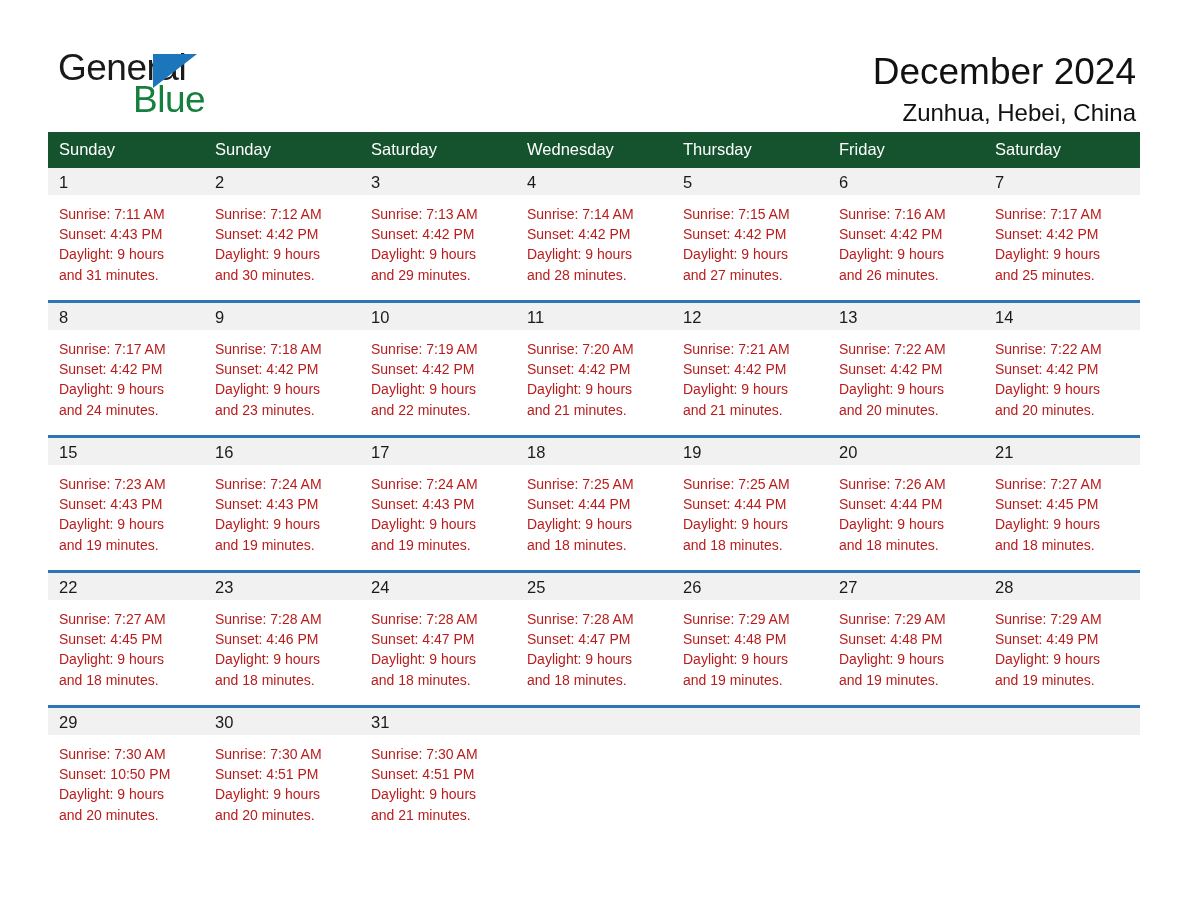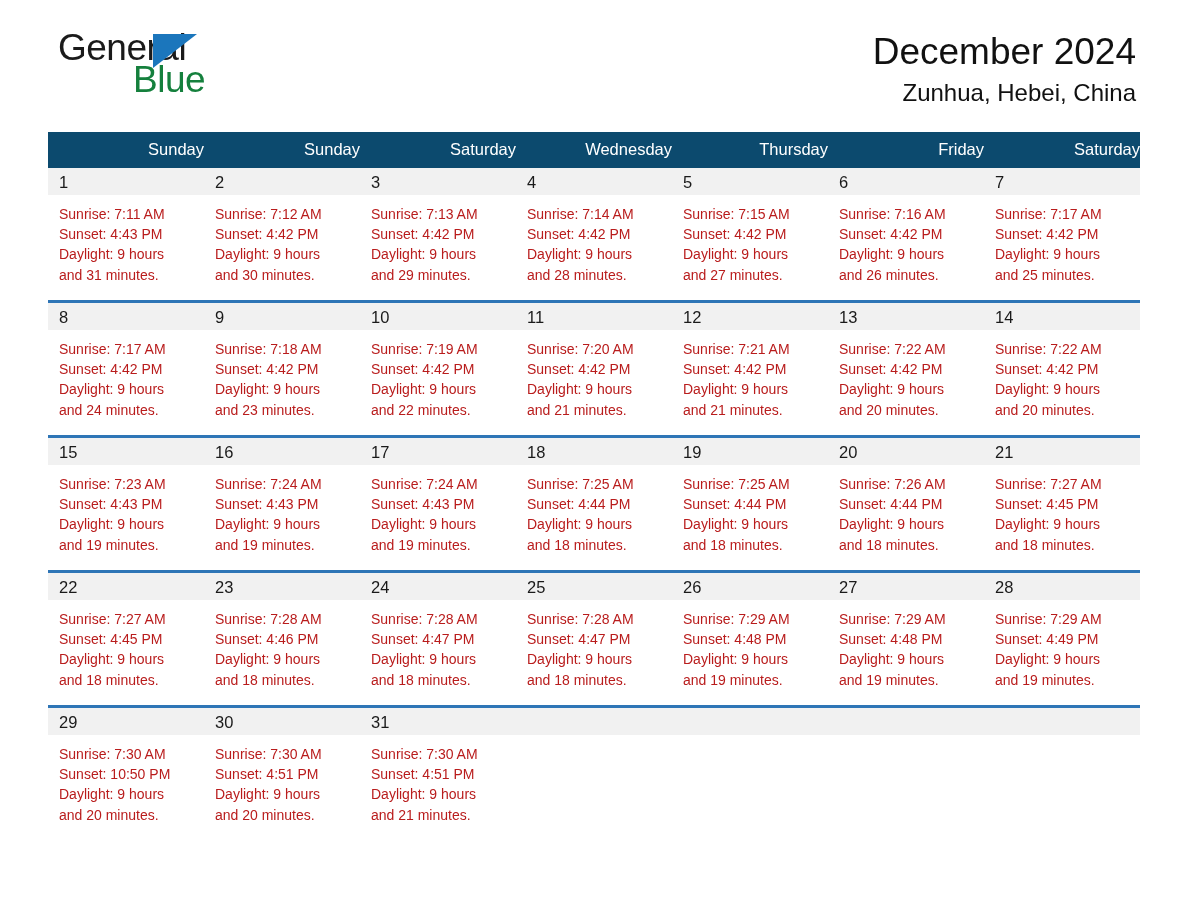--- a/index.html
+++ b/index.html
@@ -21,21 +21,21 @@
     height: 918px;
     box-sizing: border-box;
     padding: 0 48px;
   }
 
   
   .header {
     display: flex;
     align-items: flex-start;
     justify-content: space-between;
-    padding-top: 28px;
+    padding-top: 48px;
     height: 110px;
     box-sizing: border-box;
   }
 
   .brand {
     position: relative;
     width: 240px;
     height: 76px;
     padding-left: 10px;
     box-sizing: border-box;
@@ -91,25 +91,25 @@
   .calendar {
     width: 1092px;
     margin-top: 22px;
     border-collapse: collapse;
     table-layout: fixed;
   }
 
   .calendar col { width: 156px; }
 
   thead th {
-    background: #0c4a6e;
+    background: #14532d;
     color: #ffffff;
     font-size: 16.5px;
     font-weight: 400;
-    text-align: right;
+    text-align: left;
     padding: 8px 0 9px 11px;
     height: 18px;
     vertical-align: middle;
   }
 
   
   tbody tr.week-row > td {
     border-top: 3px solid #2e75b6;
     padding: 0;
     vertical-align: top;

